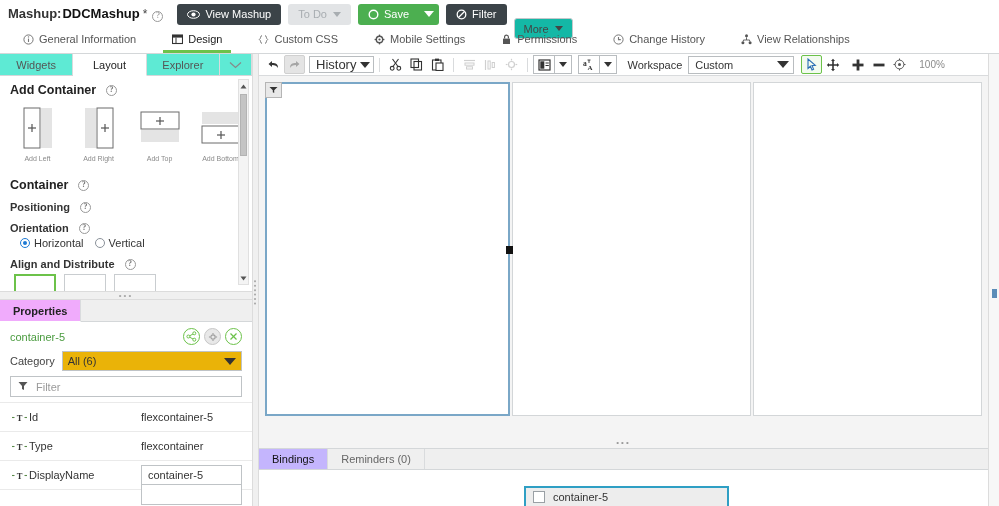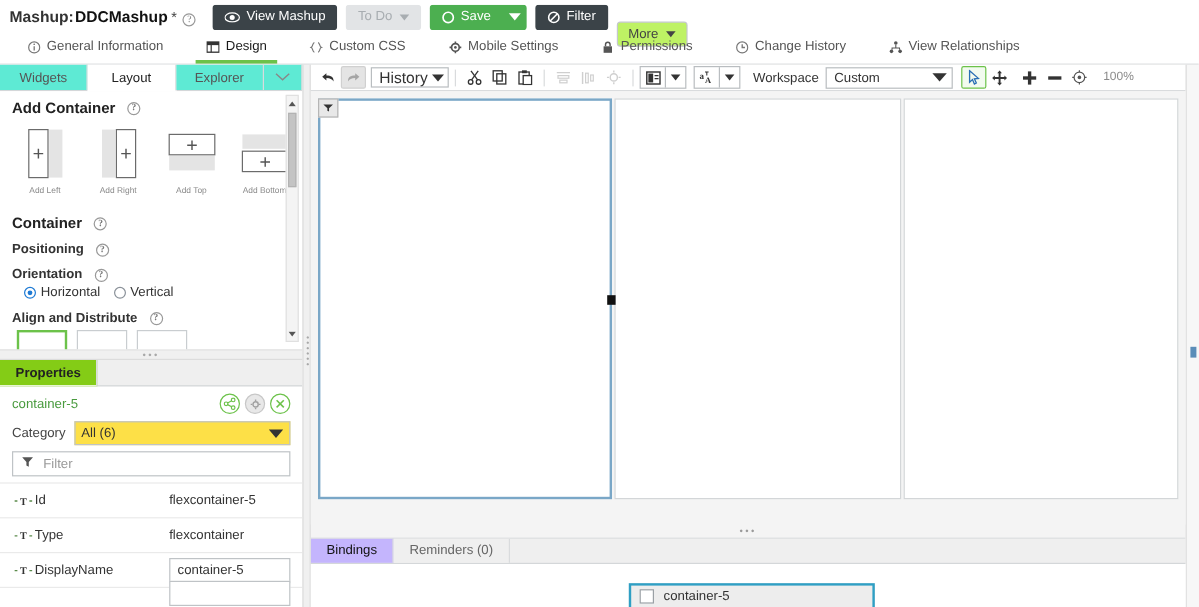--- a/index.html
+++ b/index.html
@@ -43,21 +43,21 @@
     font-size: 11px;
     padding: 0 9px;
     margin-right: 7px;
     cursor: pointer;
     white-space: nowrap;
     border: 1px solid transparent;
   }
   .btn-dark { background:#3b4348; color:#fff; }
   .btn-disabled { background:#e2e4e6; color:#a8adb1; }
   .btn-green { background:#4caf50; color:#fff; padding-right:4px; }
-  .btn-outline { background:#bef264; color:#444; border:1px solid #c4c8cb;margin-top:29px; }
+  .btn-outline { background:#14b8a6; color:#444; border:1px solid #c4c8cb;margin-top:29px; }
   .btn .ic { margin-right:5px; display:inline-flex; align-items:center; }
   .caret-dn {
     width:0;height:0;border-left:4px solid transparent;border-right:4px solid transparent;
     border-top:5px solid currentColor; margin-left:6px;
   }
   .save-split {
     margin-left:8px; padding-left:7px; display:inline-flex; align-items:center;
     align-self:stretch;
   }
   .save-split .caret-dn { border-top-width:6px; border-left-width:5px; border-right-width:5px; margin-left:0; }
@@ -147,34 +147,34 @@
     display:flex; align-items:center; justify-content:center; cursor:ns-resize;
   }
   .hsplit .dots { letter-spacing:2px; font-size:8px; color:#a8a8a8; line-height:1; }
 
   .propsarea { flex:1; display:flex; flex-direction:column; background:#fff; overflow:hidden; }
   .subtabs { display:flex; height:22px; background:#efefef; border-bottom:1px solid #d4d7d9; }
   .subtab {
     padding:0 13px; display:flex; align-items:center; font-size:11px; color:#555;
     cursor:pointer; border-right:1px solid #d9dbdd; background:#efefef;
   }
-  .subtab.active { background:#84cc16; color:#222; font-weight:bold; border-bottom:1px solid #fff; margin-bottom:-1px; }
+  .subtab.active { background:#f0abfc; color:#222; font-weight:bold; border-bottom:1px solid #fff; margin-bottom:-1px; }
 
   .selrow { display:flex; align-items:center; padding:6px 10px 4px 10px; }
   .selname { font-size:11px; color:#4a9b3f; flex:1; }
   .circbtn {
     width:17px;height:17px;border-radius:50%;border:1.5px solid #6cc24a;background:#fff;
     display:inline-flex;align-items:center;justify-content:center;margin-left:4px;cursor:pointer;
   }
   .circbtn.gray { border-color:#c7c7c7; background:#e8e8e8; }
 
   .catrow { display:flex; align-items:center; padding:2px 10px 5px 10px; gap:7px; }
   .catlabel { font-size:11px; color:#444; }
   .sel-ctl {
-    flex:1; height:20px; border:1px solid #bfc3c6; background:#fde047;
+    flex:1; height:20px; border:1px solid #bfc3c6; background:#eab308;
     display:flex; align-items:center; padding:0 5px; font-size:11px; color:#333;
     cursor:pointer; justify-content:space-between;
   }
   .sel-ctl .tri { width:0;height:0;border-left:6px solid transparent;border-right:6px solid transparent;border-top:7px solid #333; }
 
   .filterbox {
     margin: 0 10px 0 10px; height:21px; border:1px solid #bfc3c6; background:#fff;
     display:flex; align-items:center; gap:6px; padding:0 7px;
   }
   .filterbox input {

